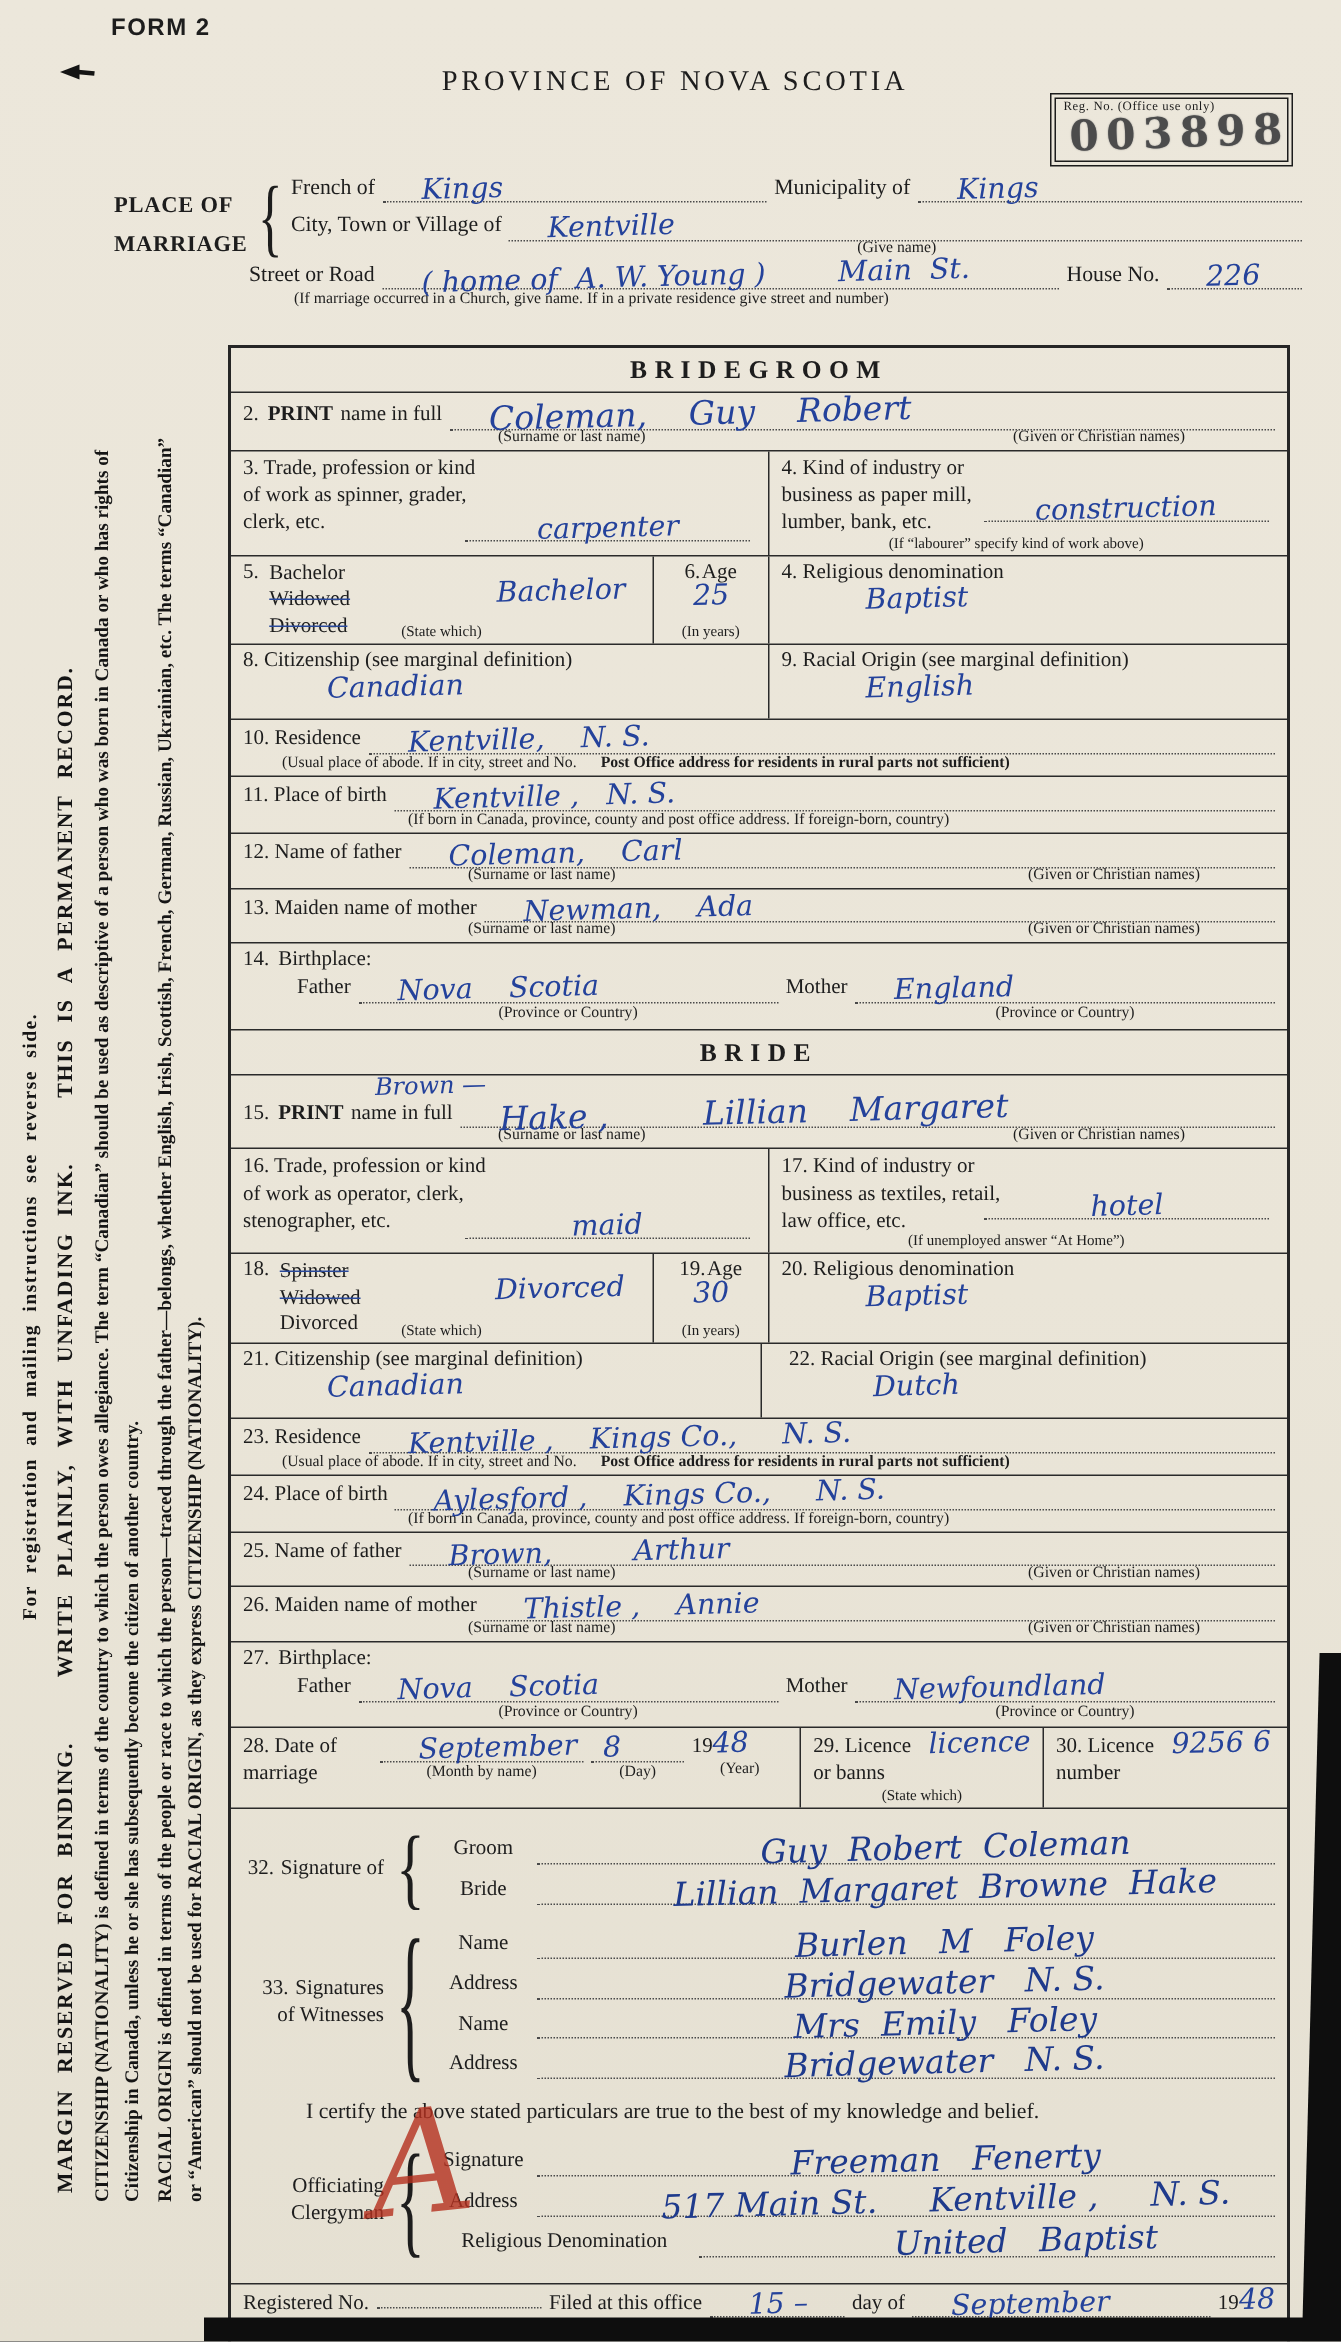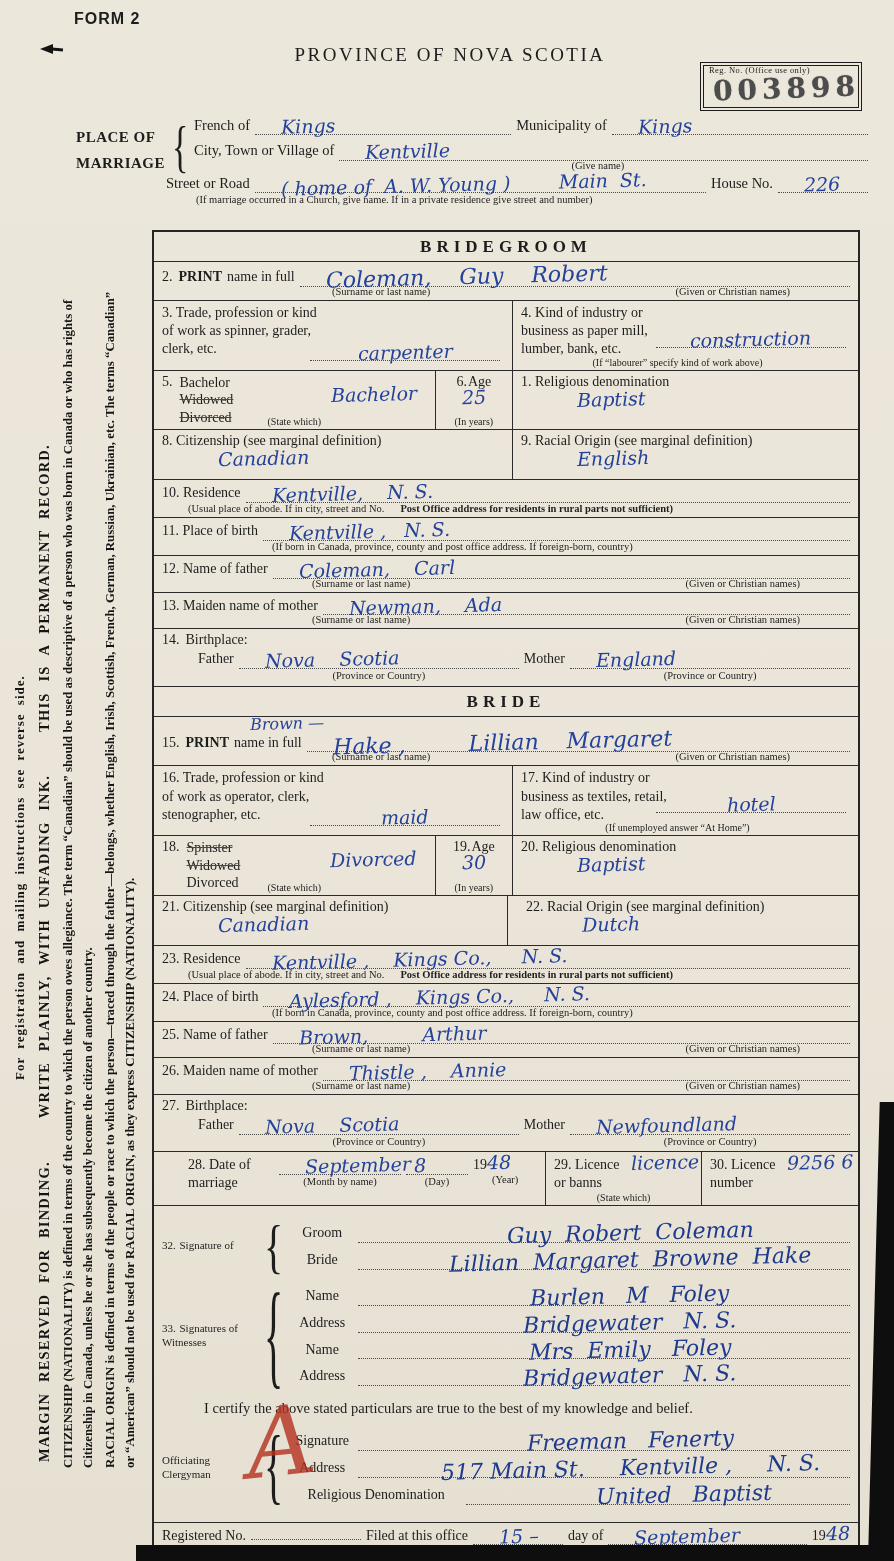--- a/index.html
+++ b/index.html
@@ -70,21 +70,21 @@
   .noteline{font-size:10.5px;display:flex;gap:16px;padding-left:26px;margin-top:0;}
   .fillwrap{flex:1;display:flex;flex-direction:column;}
   .fillwrap .note{margin-top:1px;}
   .stacklabel{width:86px;line-height:1.25;flex:0 0 86px;}
   .stacklabel.n70{width:72px;flex:0 0 72px;}
   .yrwrap{display:flex;flex-direction:column;flex:0 0 64px;}
   .abovehw{position:absolute;left:96px;top:1px;}
   
   .bigsec{padding:6px 8px 8px;}
   .sigblock{display:flex;align-items:center;gap:8px;margin:4px 0;position:relative;}
-  .siglabel{width:94px;font-size:11px;line-height:1.3;flex:0 0 94px;}
+  .siglabel{width:94px;font-size:14px;line-height:1.3;flex:0 0 94px;text-align:right;}
   .brc{line-height:.8;display:inline-block;font-weight:200;}
   .brc::before{content:"{";}
   .b2{font-size:40px;transform:scaleY(1.5);}
   .b4{font-size:40px;transform:scaleY(2.9);}
   .b3{font-size:40px;transform:scaleY(2.1);}
   .siglines{flex:1;text-align:center;}
   .siglines .line{margin:5px 0;}
   .wlabel{flex:0 0 62px;}
   .wlabel.wd{flex:0 0 170px;}
   .hw.sig{font-size:22px;color:#1e3a8c;}
@@ -183,21 +183,21 @@
         </div>
         <span class="hw statushw">Bachelor</span>
         <div class="statusnote">(State which)</div>
       </div>
       <div class="col c11 agecol">
         <div><span class="num">6.</span><span>Age</span></div>
         <div class="hw">25</div>
         <div class="statusnote">(In years)</div>
       </div>
       <div class="col c49 lastc">
-        <div>1. Religious denomination</div>
+        <div>4. Religious denomination</div>
         <div class="hw hwindent">Baptist</div>
       </div>
     </div>
 
     <div class="row cols" style="min-height:50px;">
       <div class="col c51">
         <div>8. Citizenship (see marginal definition)</div>
         <div class="hw hwindent">Canadian</div>
       </div>
       <div class="col c49 lastc">
@@ -386,21 +386,21 @@
           <span class="note center">(Province or Country)</span>
         </span>
         <span>Mother</span>
         <span class="fillwrap">
           <span class="fill"><span class="hw">Newfoundland</span></span>
           <span class="note center">(Province or Country)</span>
         </span>
       </div>
     </div>
 
-    <div class="row cols" style="min-height:54px;padding-left:26px;">
+    <div class="row cols" style="min-height:54px;">
       <div class="col c54">
         <div class="line">
           <span class="stacklabel">28. Date of marriage</span>
           <span class="fillwrap">
             <span class="fill"><span class="hw">September</span></span>
             <span class="note center">(Month by name)</span>
           </span>
           <span class="fillwrap" style="flex:0 0 62px;">
             <span class="fill tight"><span class="hw">8</span></span>
             <span class="note center">(Day)</span>

